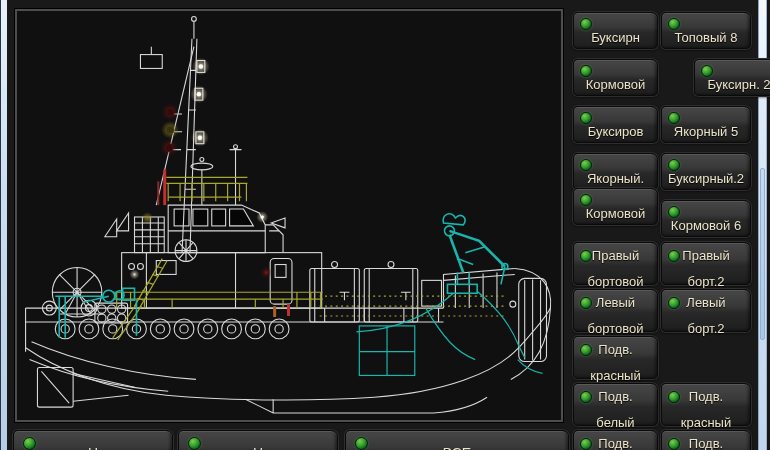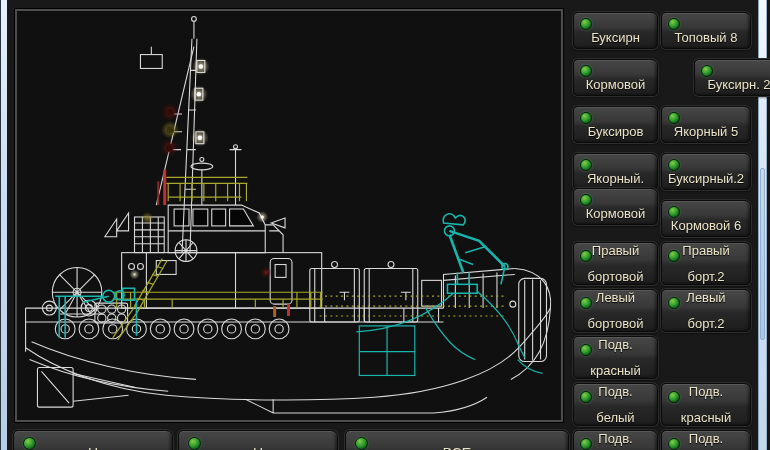--- a/index.html
+++ b/index.html
@@ -50,21 +50,21 @@
     background:radial-gradient(circle at 35% 30%,#84cc48 0%,#2f9e2f 45%,#0d5a16 78%,#05350b 100%);
     border:1px solid #03230a;
     box-shadow:0 0 3px rgba(70,210,80,.35);
   }
   .btn .lbl{
     display:block;text-align:center;color:#ece4c8;font-size:13px;line-height:15px;
     text-shadow:0 1px 1px #000;white-space:nowrap;
   }
   .btn.one .lbl{margin-top:17px;}
   .btn.two .lbl{margin-top:0;}
-  .btn.two .l1{}
+  .btn.two .l1{margin-top:5px;}
   .btn.two .lbl + .lbl{margin-top:11px;}
   .btn.two .led{top:7px;}
   .btn.wide .led{left:9px;top:6px;width:11px;height:11px;}
   .btn.wide .lbl{margin-top:15px;font-size:14px;}
 </style>
 </head>
 <body>
 
 <div class="edge-left"></div>
 <div class="rightmost-gap"></div>

